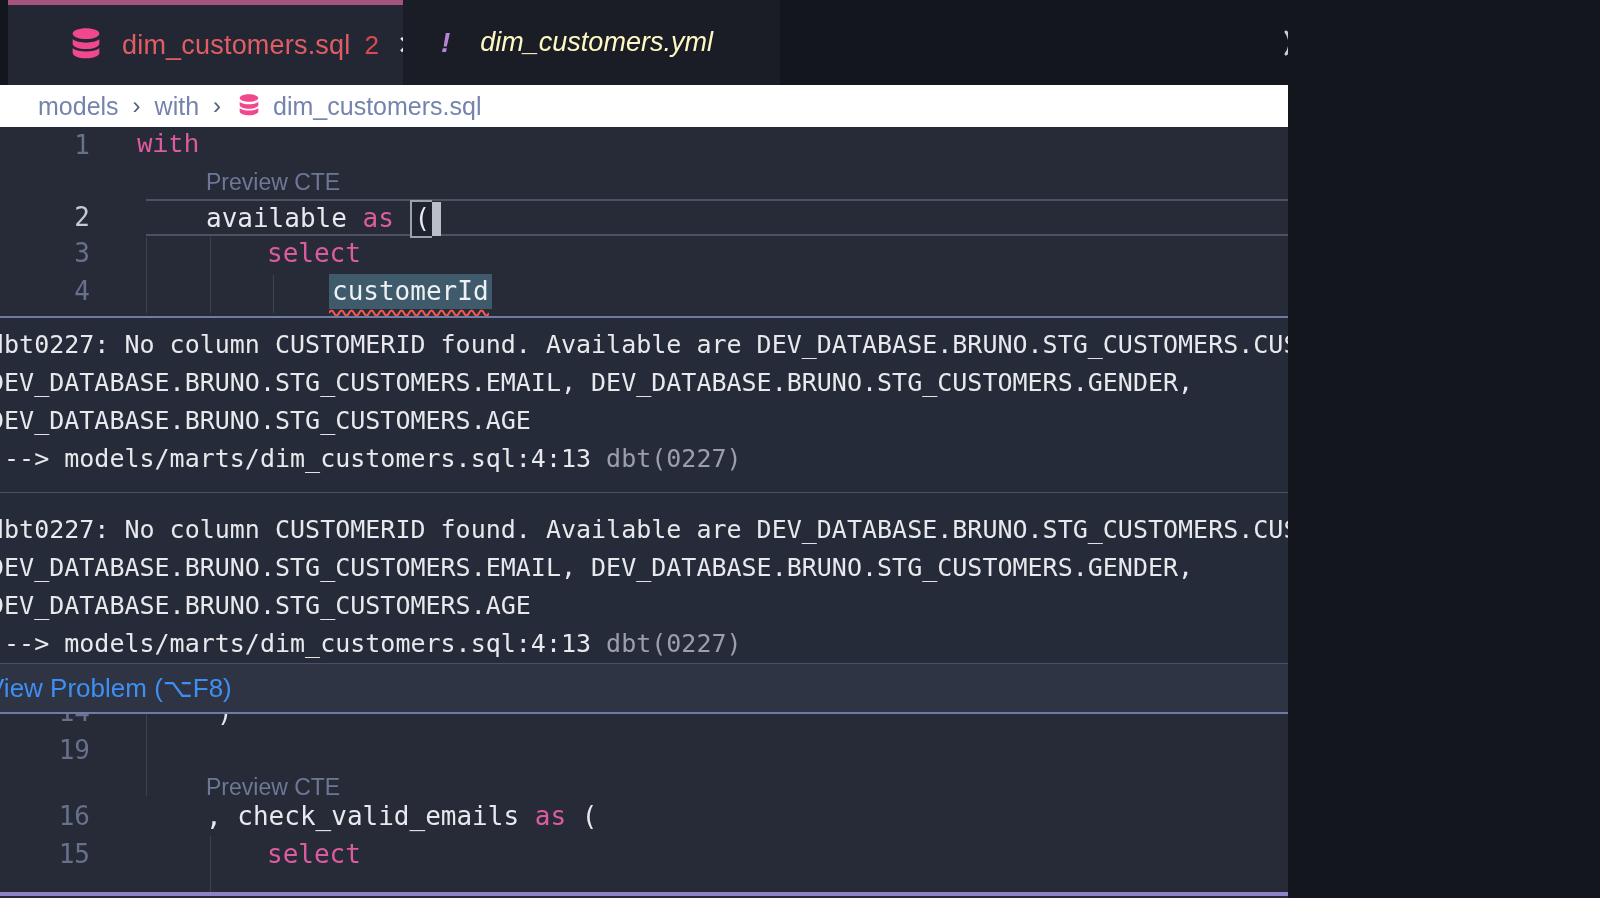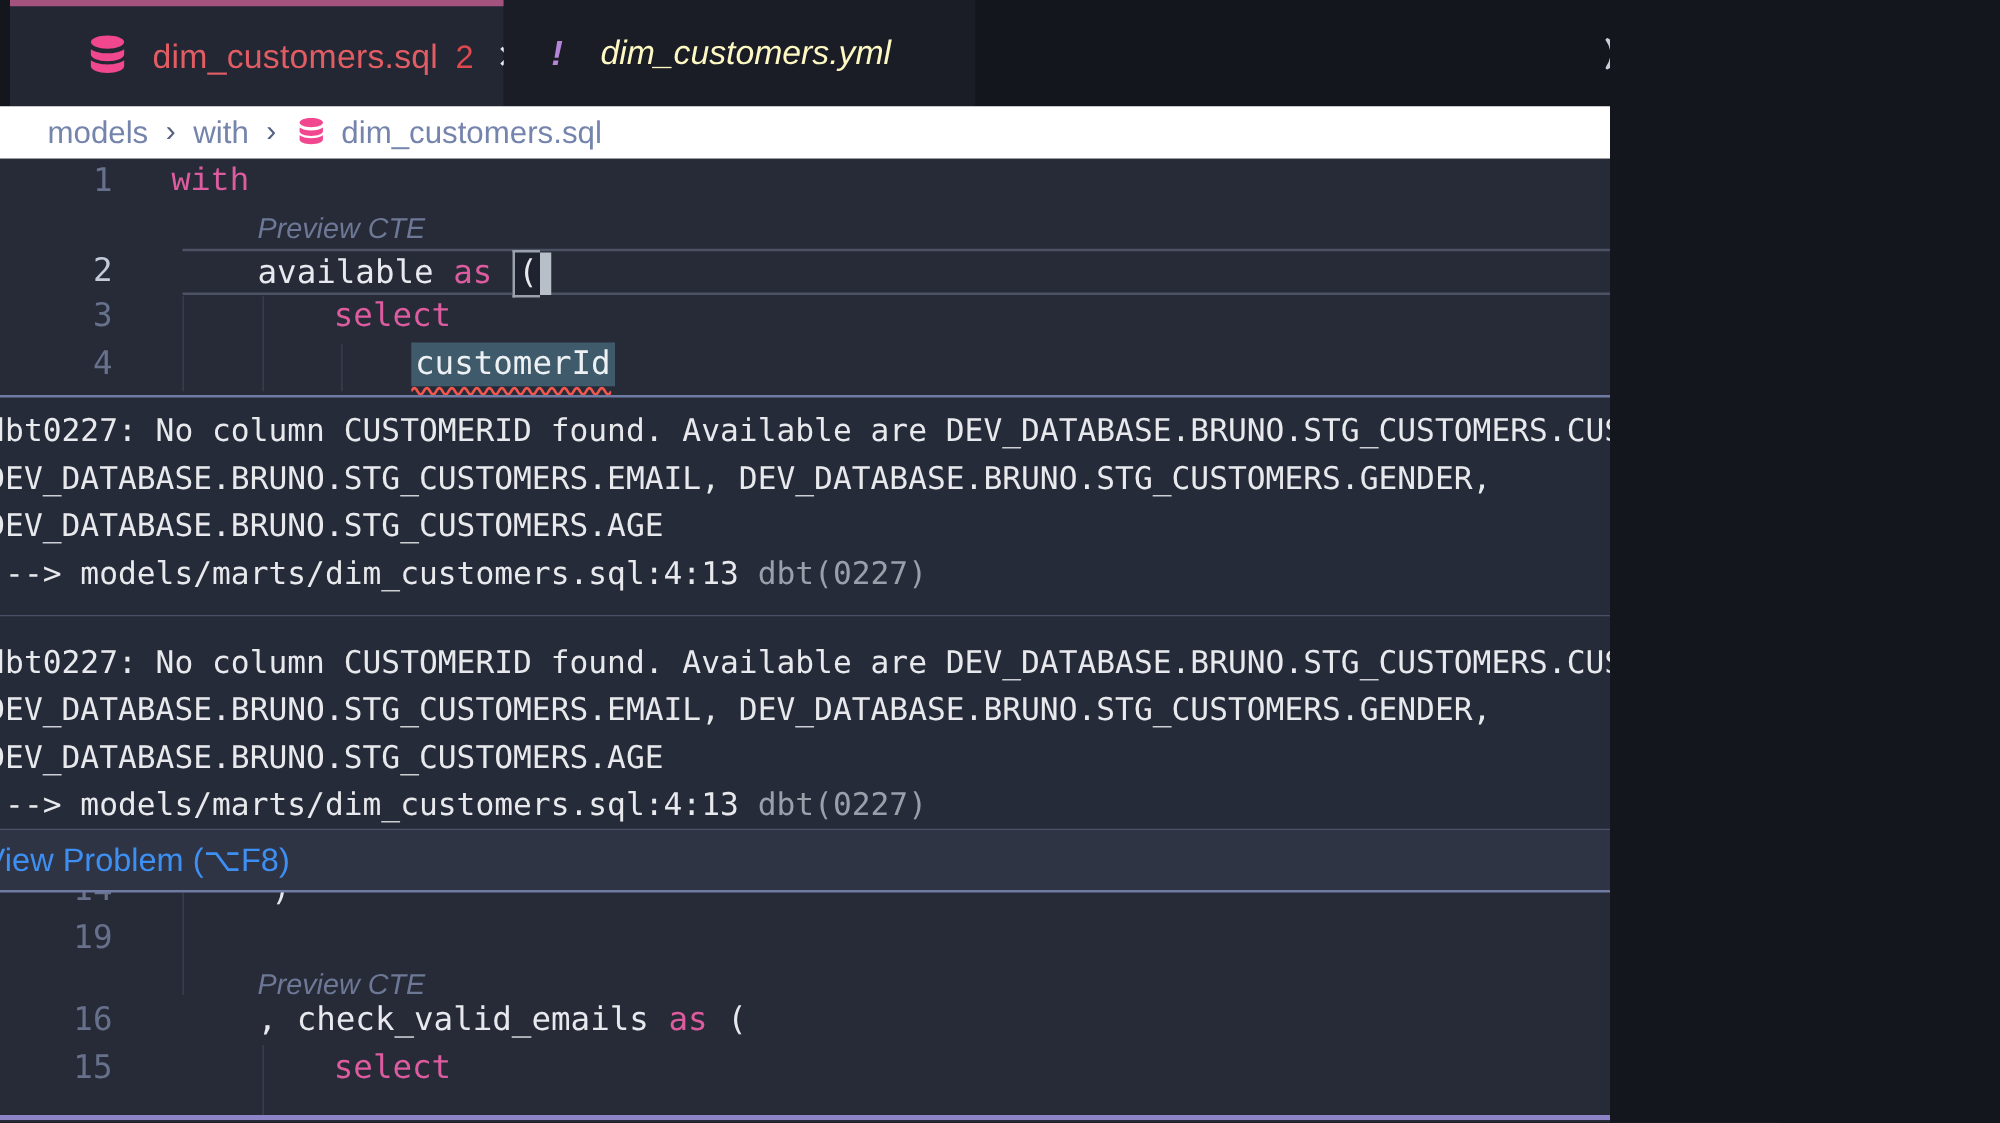--- a/index.html
+++ b/index.html
@@ -37,21 +37,21 @@
   .gutter { position:absolute; left:0; width:90px; text-align:right; font-size:26px; color:#67718c; }
   .gutter.active { color:#c3cad8; }
   .code-text { position:absolute; font-size:26px; color:#e7e9ee; white-space:pre; }
   .tok-kw { color:#dd5c9f; }
   .tok-plain { color:#e7e9ee; }
   .tok-bracket { color:#e7e9ee; background:#1f2330; border:2px solid #9aa0ac; border-right:none; padding:1px 2px 3px 3px; }
   .cursor-block { display:inline-block; width:9px; height:34px; background:#b9bfc9; vertical-align:middle; margin-left:0; }
   .current-line-box { position:absolute; left:146px; width:1278px; height:37px; border-top:2px solid #4c5263; border-bottom:2px solid #4c5263; }
   .errword { position:relative; color:#eef1f4; background:#3e5a6b; padding:2px 3px 3px 3px; }
   .errword svg { position:absolute; left:0; bottom:-7px; }
-  .lens { position:absolute; left:206px; font-family:"Liberation Sans",sans-serif; font-size:23px; color:#6d7896; cursor:pointer;font-style:italic; }
+  .lens { position:absolute; left:206px; font-family:"Liberation Sans",sans-serif; font-size:23px; color:#6d7896; cursor:pointer; }
   .indent-guide { position:absolute; width:1px; background:#3c4252; }
 
   
   #minimap { position:absolute; left:1428px; top:125px; width:142px; height:220px; cursor:pointer; }
   .mm-row { position:absolute; height:2px; border-radius:1px; }
   .mm-red { position:absolute; left:0; width:142px; height:5px; background:#b23a42; }
   #ruler { position:absolute; left:1568px; top:0; width:32px; height:771px; }
   .ruler-block { position:absolute; }
   #scroll-thumb { position:absolute; left:1568px; top:0; width:32px; height:570px; background:rgba(140,150,170,0.10); cursor:pointer; }
 

